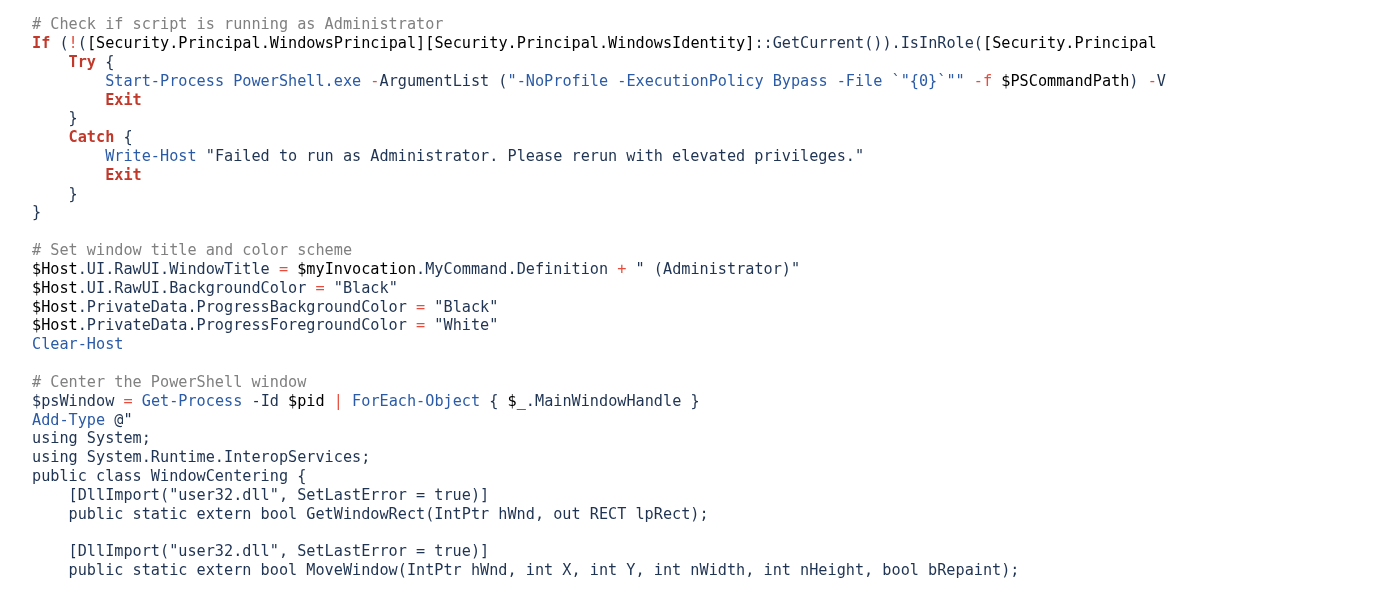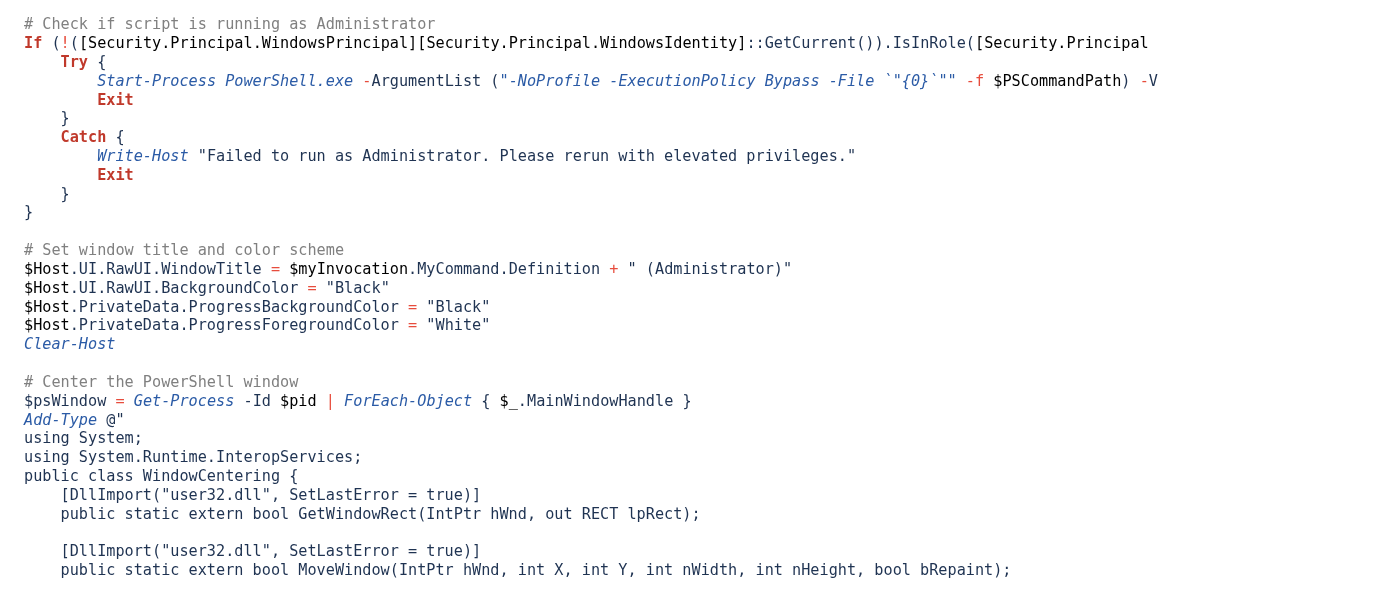--- a/index.html
+++ b/index.html
@@ -31,26 +31,27 @@
     line-height: 18.83px;
     white-space: pre;
     letter-spacing: 0px;
     -webkit-font-smoothing: antialiased;
   }
   .ln {
     display: block;
     height: 18.83px;
     white-space: pre;
     overflow: visible;
+    margin-left: 8px;
   }
   
   .t-comment  { color: #808080; }
   .t-keyword  { color: #c0392b; font-weight: bold; }
   .t-operator { color: #e74c3c; }
-  .t-cmdlet   { color: #2b5ba6; font-style: italic; }
+  .t-cmdlet   { color: #2b5ba6; }
   .t-plain    { color: #1f3352; }
   .t-string   { color: #1f3352; }
 </style>
 </head>
 <body>
 
 <div id="code-surface">
   <pre class="code-block" id="code-block"><span class="ln"><span class="t-comment"># Check if script is running as Administrator</span></span><span class="ln"><span class="t-keyword">If</span><span class="t-plain"> (</span><span class="t-operator">!</span><span class="t-plain">(</span><span class="t-type_literal">[Security.Principal.WindowsPrincipal]</span><span class="t-type_literal">[Security.Principal.WindowsIdentity]</span><span class="t-plain">::GetCurrent()).IsInRole(</span><span class="t-type_literal">[Security.Principal</span></span><span class="ln"><span class="t-plain">    </span><span class="t-keyword">Try</span><span class="t-plain"> {</span></span><span class="ln"><span class="t-plain">        </span><span class="t-cmdlet">Start-Process PowerShell.exe</span><span class="t-plain"> </span><span class="t-operator">-</span><span class="t-plain">ArgumentList (</span><span class="t-cmdlet">"-NoProfile -ExecutionPolicy Bypass -File `"{0}`""</span><span class="t-plain"> </span><span class="t-operator">-f</span><span class="t-plain"> </span><span class="t-variable">$PSCommandPath</span><span class="t-plain">)</span><span class="t-operator"> -</span><span class="t-plain">V</span></span><span class="ln"><span class="t-plain">        </span><span class="t-keyword">Exit</span></span><span class="ln"><span class="t-plain">    }</span></span><span class="ln"><span class="t-plain">    </span><span class="t-keyword">Catch</span><span class="t-plain"> {</span></span><span class="ln"><span class="t-plain">        </span><span class="t-cmdlet">Write-Host</span><span class="t-plain"> </span><span class="t-string">"Failed to run as Administrator. Please rerun with elevated privileges."</span></span><span class="ln"><span class="t-plain">        </span><span class="t-keyword">Exit</span></span><span class="ln"><span class="t-plain">    }</span></span><span class="ln"><span class="t-plain">}</span></span><span class="ln">&nbsp;</span><span class="ln"><span class="t-comment"># Set window title and color scheme</span></span><span class="ln"><span class="t-variable">$Host</span><span class="t-plain">.UI.RawUI.WindowTitle </span><span class="t-operator">=</span><span class="t-plain"> </span><span class="t-variable">$myInvocation</span><span class="t-plain">.MyCommand.Definition </span><span class="t-operator">+</span><span class="t-plain"> </span><span class="t-string">" (Administrator)"</span></span><span class="ln"><span class="t-variable">$Host</span><span class="t-plain">.UI.RawUI.BackgroundColor </span><span class="t-operator">=</span><span class="t-plain"> </span><span class="t-string">"Black"</span></span><span class="ln"><span class="t-variable">$Host</span><span class="t-plain">.PrivateData.ProgressBackgroundColor </span><span class="t-operator">=</span><span class="t-plain"> </span><span class="t-string">"Black"</span></span><span class="ln"><span class="t-variable">$Host</span><span class="t-plain">.PrivateData.ProgressForegroundColor </span><span class="t-operator">=</span><span class="t-plain"> </span><span class="t-string">"White"</span></span><span class="ln"><span class="t-cmdlet">Clear-Host</span></span><span class="ln">&nbsp;</span><span class="ln"><span class="t-comment"># Center the PowerShell window</span></span><span class="ln"><span class="t-plain">$psWindow </span><span class="t-operator">=</span><span class="t-plain"> </span><span class="t-cmdlet">Get-Process</span><span class="t-plain"> -Id </span><span class="t-variable">$pid</span><span class="t-plain"> </span><span class="t-operator">|</span><span class="t-plain"> </span><span class="t-cmdlet">ForEach-Object</span><span class="t-plain"> { </span><span class="t-variable">$_</span><span class="t-plain">.MainWindowHandle }</span></span><span class="ln"><span class="t-cmdlet">Add-Type</span><span class="t-plain"> @"</span></span><span class="ln"><span class="t-plain">using System;</span></span><span class="ln"><span class="t-plain">using System.Runtime.InteropServices;</span></span><span class="ln"><span class="t-plain">public class WindowCentering {</span></span><span class="ln"><span class="t-plain">    [DllImport("user32.dll", SetLastError = true)]</span></span><span class="ln"><span class="t-plain">    public static extern bool GetWindowRect(IntPtr hWnd, out RECT lpRect);</span></span><span class="ln">&nbsp;</span><span class="ln"><span class="t-plain">    [DllImport("user32.dll", SetLastError = true)]</span></span><span class="ln"><span class="t-plain">    public static extern bool MoveWindow(IntPtr hWnd, int X, int Y, int nWidth, int nHeight, bool bRepaint);</span></span><span class="ln">&nbsp;</span><span class="ln"><span class="t-plain">    [StructLayout(LayoutKind.Sequential)]</span></span></pre>
 </div>
 

